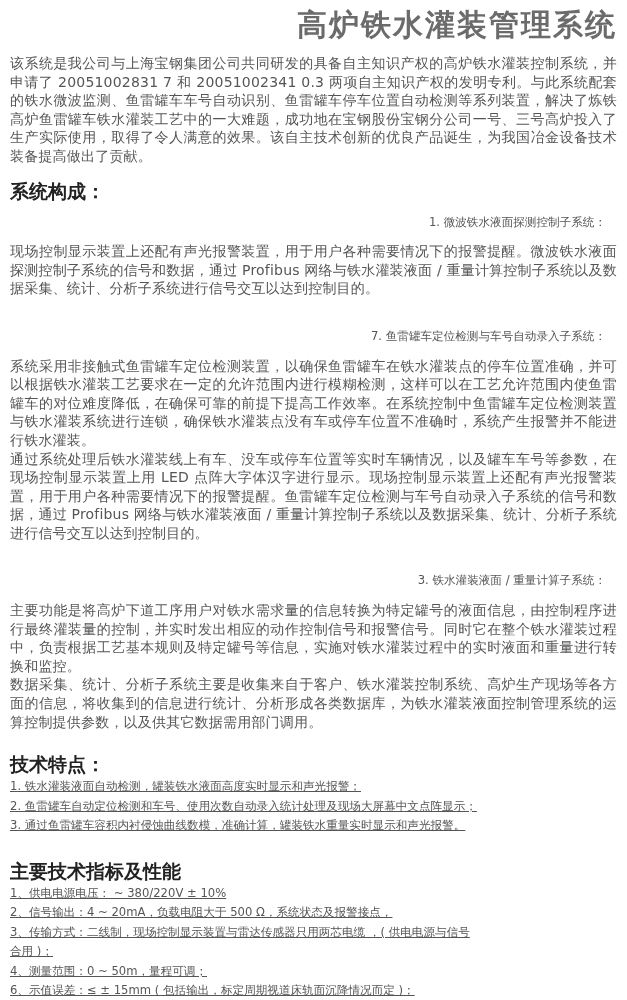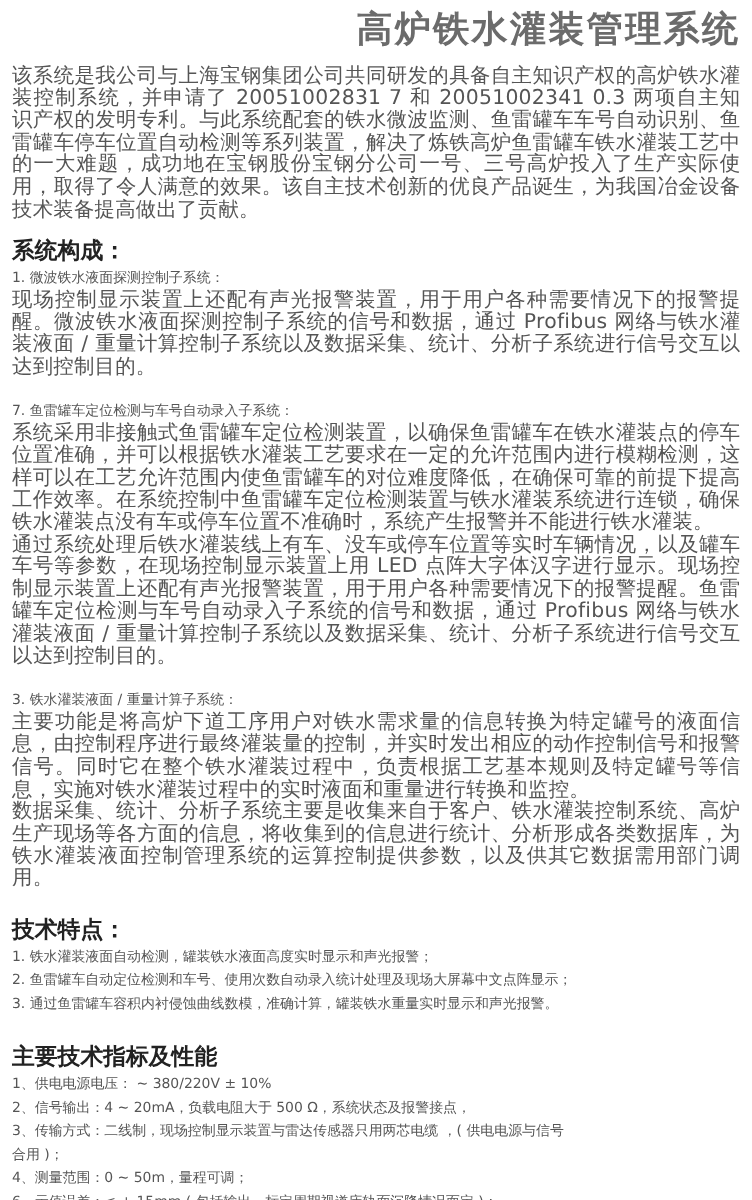--- a/index.html
+++ b/index.html
@@ -7,30 +7,30 @@
       width: 627px; height: 1000px; overflow: hidden;
       font-family: "DejaVu Sans", "Liberation Sans", sans-serif;
       color: #4a4a4a;
     }
     .page { padding: 4px 10px 0 10px; }
     .title {
       font-size: 30px; font-weight: bold; color: #6b6b6b;
       letter-spacing: 2px; margin: 2px 0 10px 0; line-height: 38px; text-align: right;
     }
     .para {
-      font-size: 17px; line-height: 18.6px; margin: 0; color: #555;
+      font-size: 14px; line-height: 18.6px; margin: 0; color: #555;
       text-align: justify; letter-spacing: 0.2px;
     }
     .section-title {
       font-size: 19px; font-weight: bold; color: #222; margin: 14px 0 2px 0;
       line-height: 22px;
     }
-    .sub-title { font-size: 11.6px; line-height: 18.6px; color: #555; margin: 0; }
+    .sub-title { font-size: 11.6px; line-height: 18.6px; color: #555; margin: 11px; text-align: right; }
     .gap { height: 18px; }
-    .list-item { font-size: 11.6px; line-height: 19.5px; color: #555; margin: 0; }
+    .list-item { font-size: 11.6px; line-height: 19.5px; color: #555; margin: 0; text-decoration: underline; }
   </style>
 </head>
 <body>
 
 <div class="page">
   <h1 class="title">高炉铁水灌装管理系统</h1>
   <p class="para">该系统是我公司与上海宝钢集团公司共同研发的具备自主知识产权的高炉铁水灌装控制系统，并申请了 20051002831 7 和 20051002341 0.3 两项自主知识产权的发明专利。与此系统配套的铁水微波监测、鱼雷罐车车号自动识别、鱼雷罐车停车位置自动检测等系列装置，解决了炼铁高炉鱼雷罐车铁水灌装工艺中的一大难题，成功地在宝钢股份宝钢分公司一号、三号高炉投入了生产实际使用，取得了令人满意的效果。该自主技术创新的优良产品诞生，为我国冶金设备技术装备提高做出了贡献。</p>
 
   <h2 class="section-title">系统构成：</h2>
   <p class="sub-title">1. 微波铁水液面探测控制子系统：</p>

